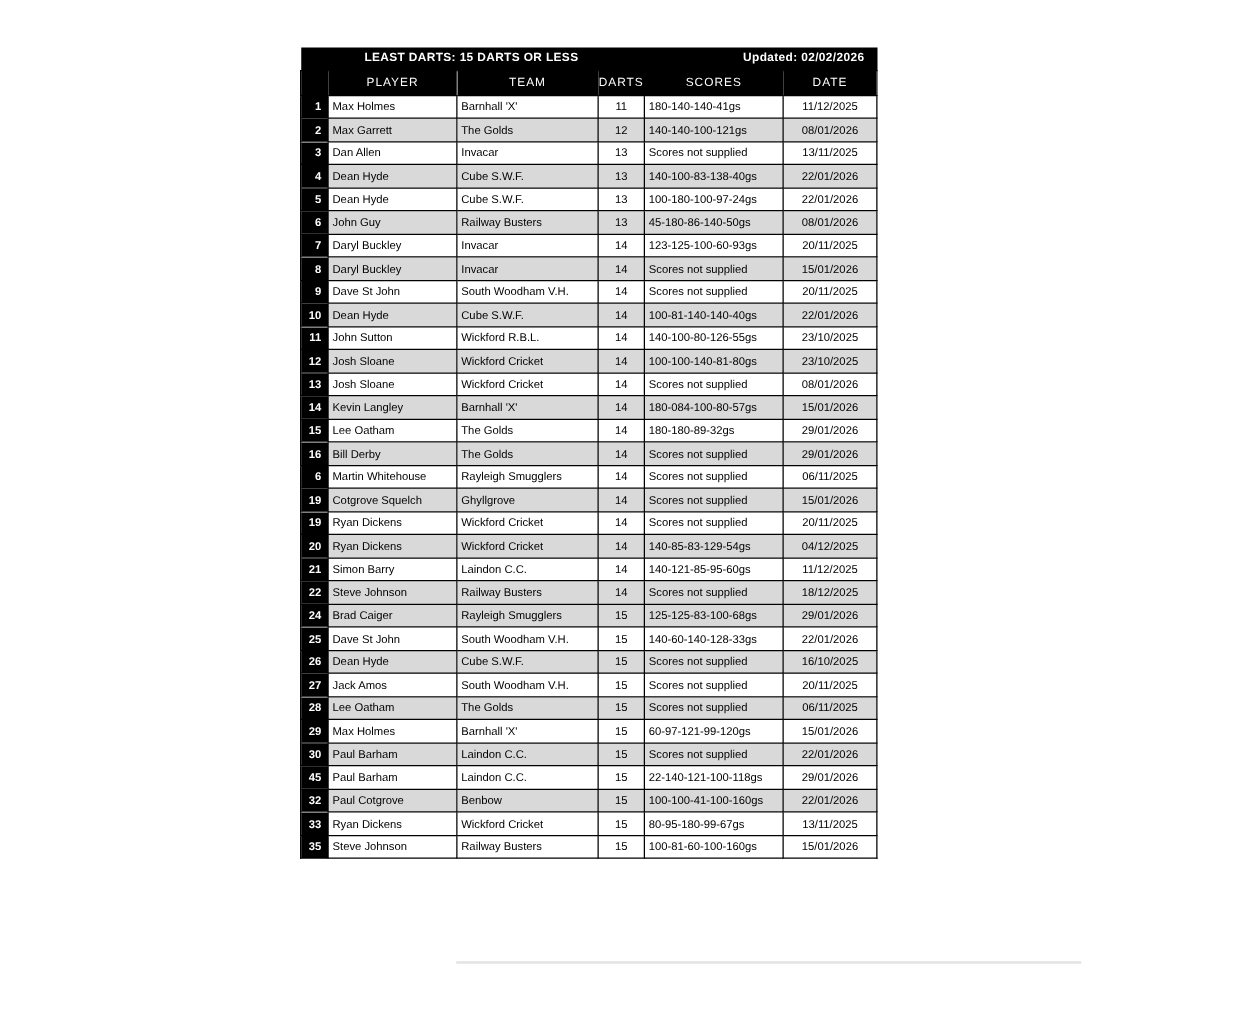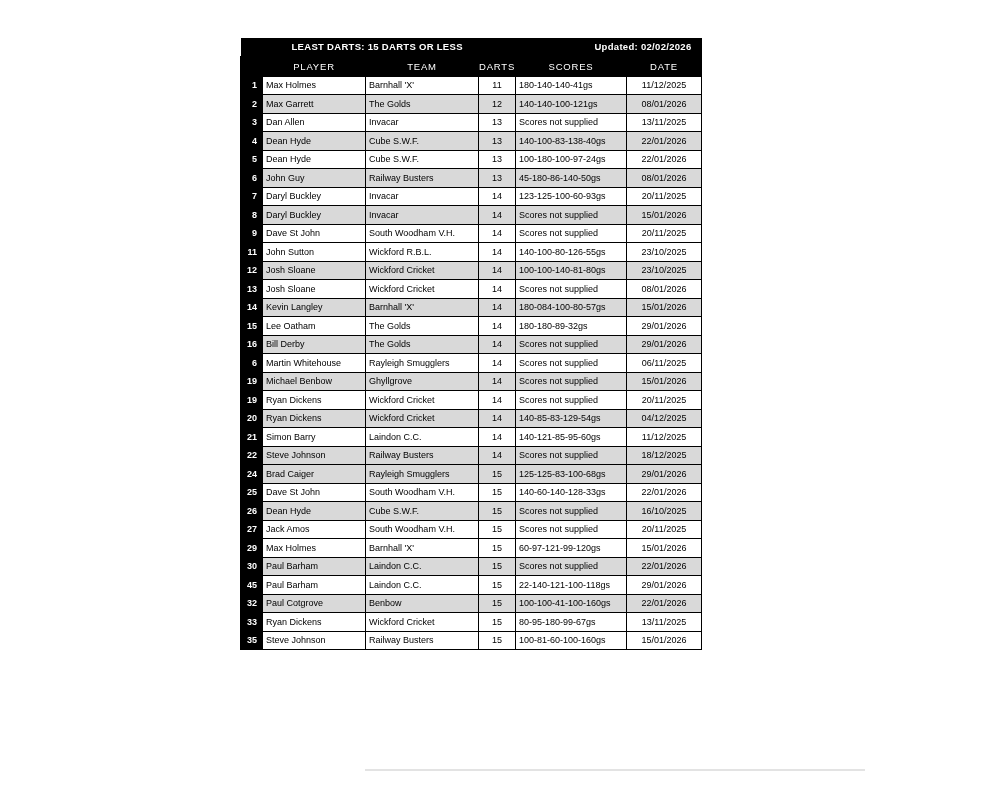--- a/index.html
+++ b/index.html
@@ -137,20 +137,28 @@
             <td class="date">15/01/2026</td>
           </tr>
           <tr class="odd">
             <td class="num">9</td>
             <td class="player">Dave St John</td>
             <td class="team">South Woodham V.H.</td>
             <td class="darts">14</td>
             <td class="scores">Scores not supplied</td>
             <td class="date">20/11/2025</td>
           </tr>
+          <tr class="even">
+            <td class="num">10</td>
+            <td class="player">Dean Hyde</td>
+            <td class="team">Cube S.W.F.</td>
+            <td class="darts">14</td>
+            <td class="scores">100-81-140-140-40gs</td>
+            <td class="date">22/01/2026</td>
+          </tr>
           <tr class="odd">
             <td class="num">11</td>
             <td class="player">John Sutton</td>
             <td class="team">Wickford R.B.L.</td>
             <td class="darts">14</td>
             <td class="scores">140-100-80-126-55gs</td>
             <td class="date">23/10/2025</td>
           </tr>
           <tr class="even">
             <td class="num">12</td>
@@ -195,21 +203,21 @@
           <tr class="odd">
             <td class="num">6</td>
             <td class="player">Martin Whitehouse</td>
             <td class="team">Rayleigh Smugglers</td>
             <td class="darts">14</td>
             <td class="scores">Scores not supplied</td>
             <td class="date">06/11/2025</td>
           </tr>
           <tr class="even">
             <td class="num">19</td>
-            <td class="player">Michael Benbow</td>
+            <td class="player">Cotgrove Squelch</td>
             <td class="team">Ghyllgrove</td>
             <td class="darts">14</td>
             <td class="scores">Scores not supplied</td>
             <td class="date">15/01/2026</td>
           </tr>
           <tr class="odd">
             <td class="num">19</td>
             <td class="player">Ryan Dickens</td>
             <td class="team">Wickford Cricket</td>
             <td class="darts">14</td>
@@ -264,20 +272,28 @@
             <td class="scores">Scores not supplied</td>
             <td class="date">16/10/2025</td>
           </tr>
           <tr class="odd">
             <td class="num">27</td>
             <td class="player">Jack Amos</td>
             <td class="team">South Woodham V.H.</td>
             <td class="darts">15</td>
             <td class="scores">Scores not supplied</td>
             <td class="date">20/11/2025</td>
+          </tr>
+          <tr class="even">
+            <td class="num">28</td>
+            <td class="player">Lee Oatham</td>
+            <td class="team">The Golds</td>
+            <td class="darts">15</td>
+            <td class="scores">Scores not supplied</td>
+            <td class="date">06/11/2025</td>
           </tr>
           <tr class="odd">
             <td class="num">29</td>
             <td class="player">Max Holmes</td>
             <td class="team">Barnhall 'X'</td>
             <td class="darts">15</td>
             <td class="scores">60-97-121-99-120gs</td>
             <td class="date">15/01/2026</td>
           </tr>
           <tr class="even">

